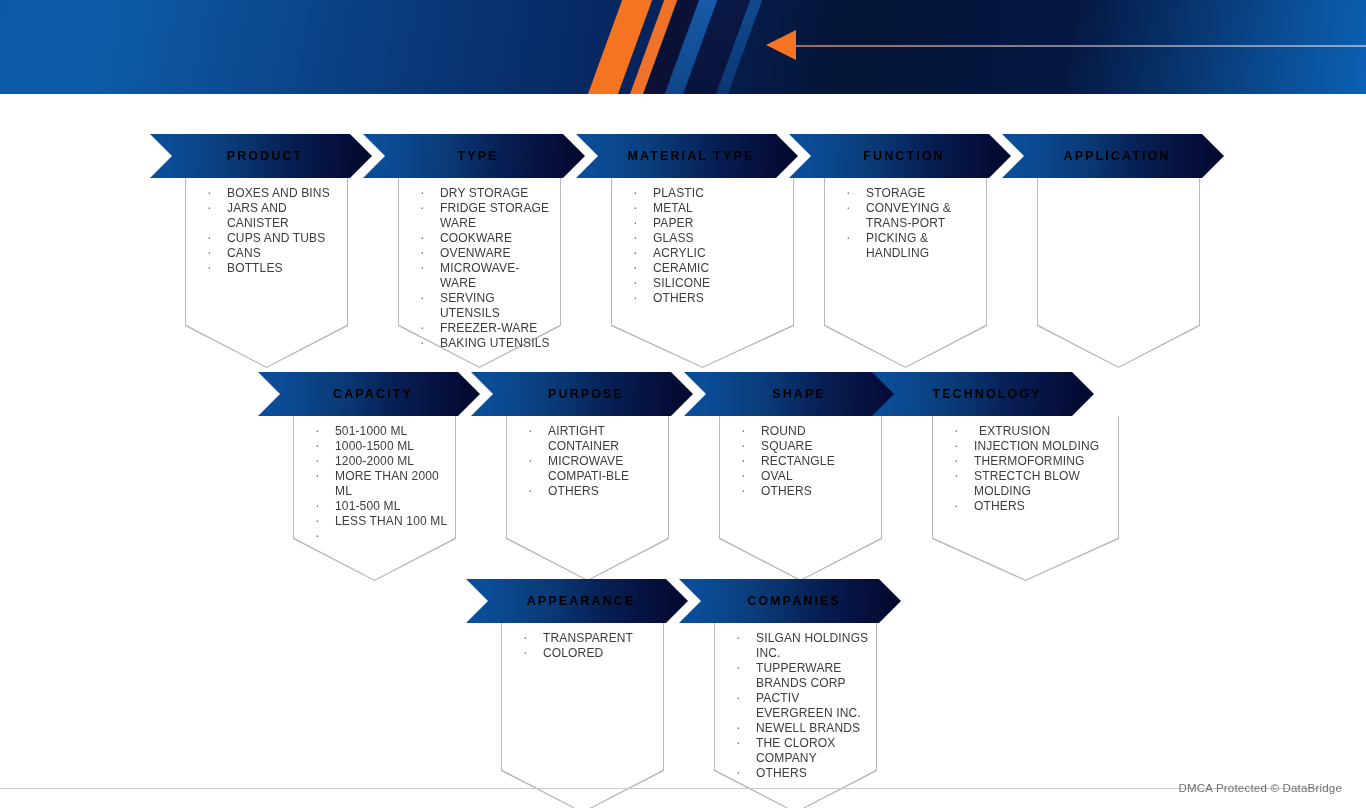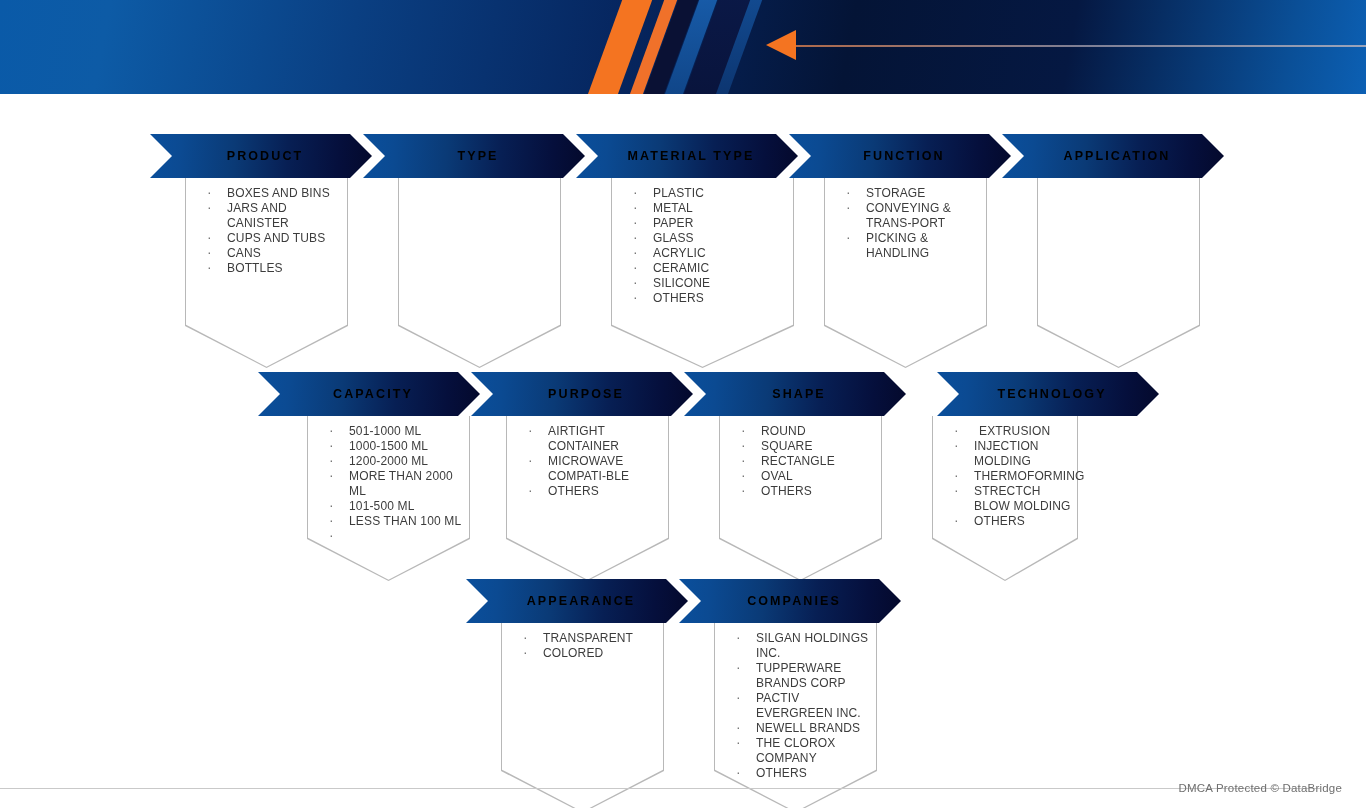--- a/index.html
+++ b/index.html
@@ -206,20 +206,30 @@
           <li>BOTTLES</li>
         </ul>
       </div>
       <div class="arrow-band" style="left: 363px; width: 222px;">
         <div class="chev"></div>
         <div class="arrow-label">TYPE</div>
       </div>
       <div class="body-pent" style="left: 398px; width: 163px; height: 190px;">
         <div class="pent-outline"></div>
         <div class="pent-fill"></div>
+        <ul class="pent-list">
+          <li>DRY STORAGE</li>
+          <li>FRIDGE STORAGE WARE</li>
+          <li>COOKWARE</li>
+          <li>OVENWARE</li>
+          <li>MICROWAVE-WARE</li>
+          <li>SERVING UTENSILS</li>
+          <li>FREEZER-WARE</li>
+          <li>BAKING UTENSILS</li>
+        </ul>
       </div>
       <div class="arrow-band" style="left: 576px; width: 222px;">
         <div class="chev"></div>
         <div class="arrow-label">MATERIAL TYPE</div>
       </div>
       <div class="body-pent" style="left: 611px; width: 183px; height: 190px;">
         <div class="pent-outline"></div>
         <div class="pent-fill"></div>
         <ul class="pent-list">
           <li>PLASTIC</li>
@@ -252,21 +262,21 @@
       <div class="body-pent" style="left: 1037px; width: 163px; height: 190px;">
         <div class="pent-outline"></div>
         <div class="pent-fill"></div>
       </div>
     </div>
   <div class="seg-row" id="row-2">
       <div class="arrow-band first" style="left: 258px; width: 222px;">
         <div class="chev"></div>
         <div class="arrow-label">CAPACITY</div>
       </div>
-      <div class="body-pent" style="left: 307px; width: 163px; height: 165px;">
+      <div class="body-pent" style="left: 293px; width: 163px; height: 165px;">
         <div class="pent-outline"></div>
         <div class="pent-fill"></div>
         <ul class="pent-list">
           <li>501-1000 ML</li>
           <li>1000-1500 ML</li>
           <li>1200-2000 ML</li>
           <li>MORE THAN 2000 ML</li>
           <li>101-500 ML</li>
           <li>LESS THAN 100 ML</li>
           <li></li>
@@ -293,25 +303,25 @@
         <div class="pent-outline"></div>
         <div class="pent-fill"></div>
         <ul class="pent-list">
           <li>ROUND</li>
           <li>SQUARE</li>
           <li>RECTANGLE</li>
           <li>OVAL</li>
           <li>OTHERS</li>
         </ul>
       </div>
-      <div class="arrow-band" style="left: 937px; width: 222px;">
+      <div class="arrow-band" style="left: 872px; width: 222px;">
         <div class="chev"></div>
         <div class="arrow-label">TECHNOLOGY</div>
       </div>
-      <div class="body-pent" style="left: 932px; width: 146px; height: 165px;">
+      <div class="body-pent" style="left: 932px; width: 187px; height: 165px;">
         <div class="pent-outline"></div>
         <div class="pent-fill"></div>
         <ul class="pent-list">
           <li class="indent-extra">EXTRUSION</li>
           <li>INJECTION MOLDING</li>
           <li>THERMOFORMING</li>
           <li>STRECTCH BLOW MOLDING</li>
           <li>OTHERS</li>
         </ul>
       </div>

